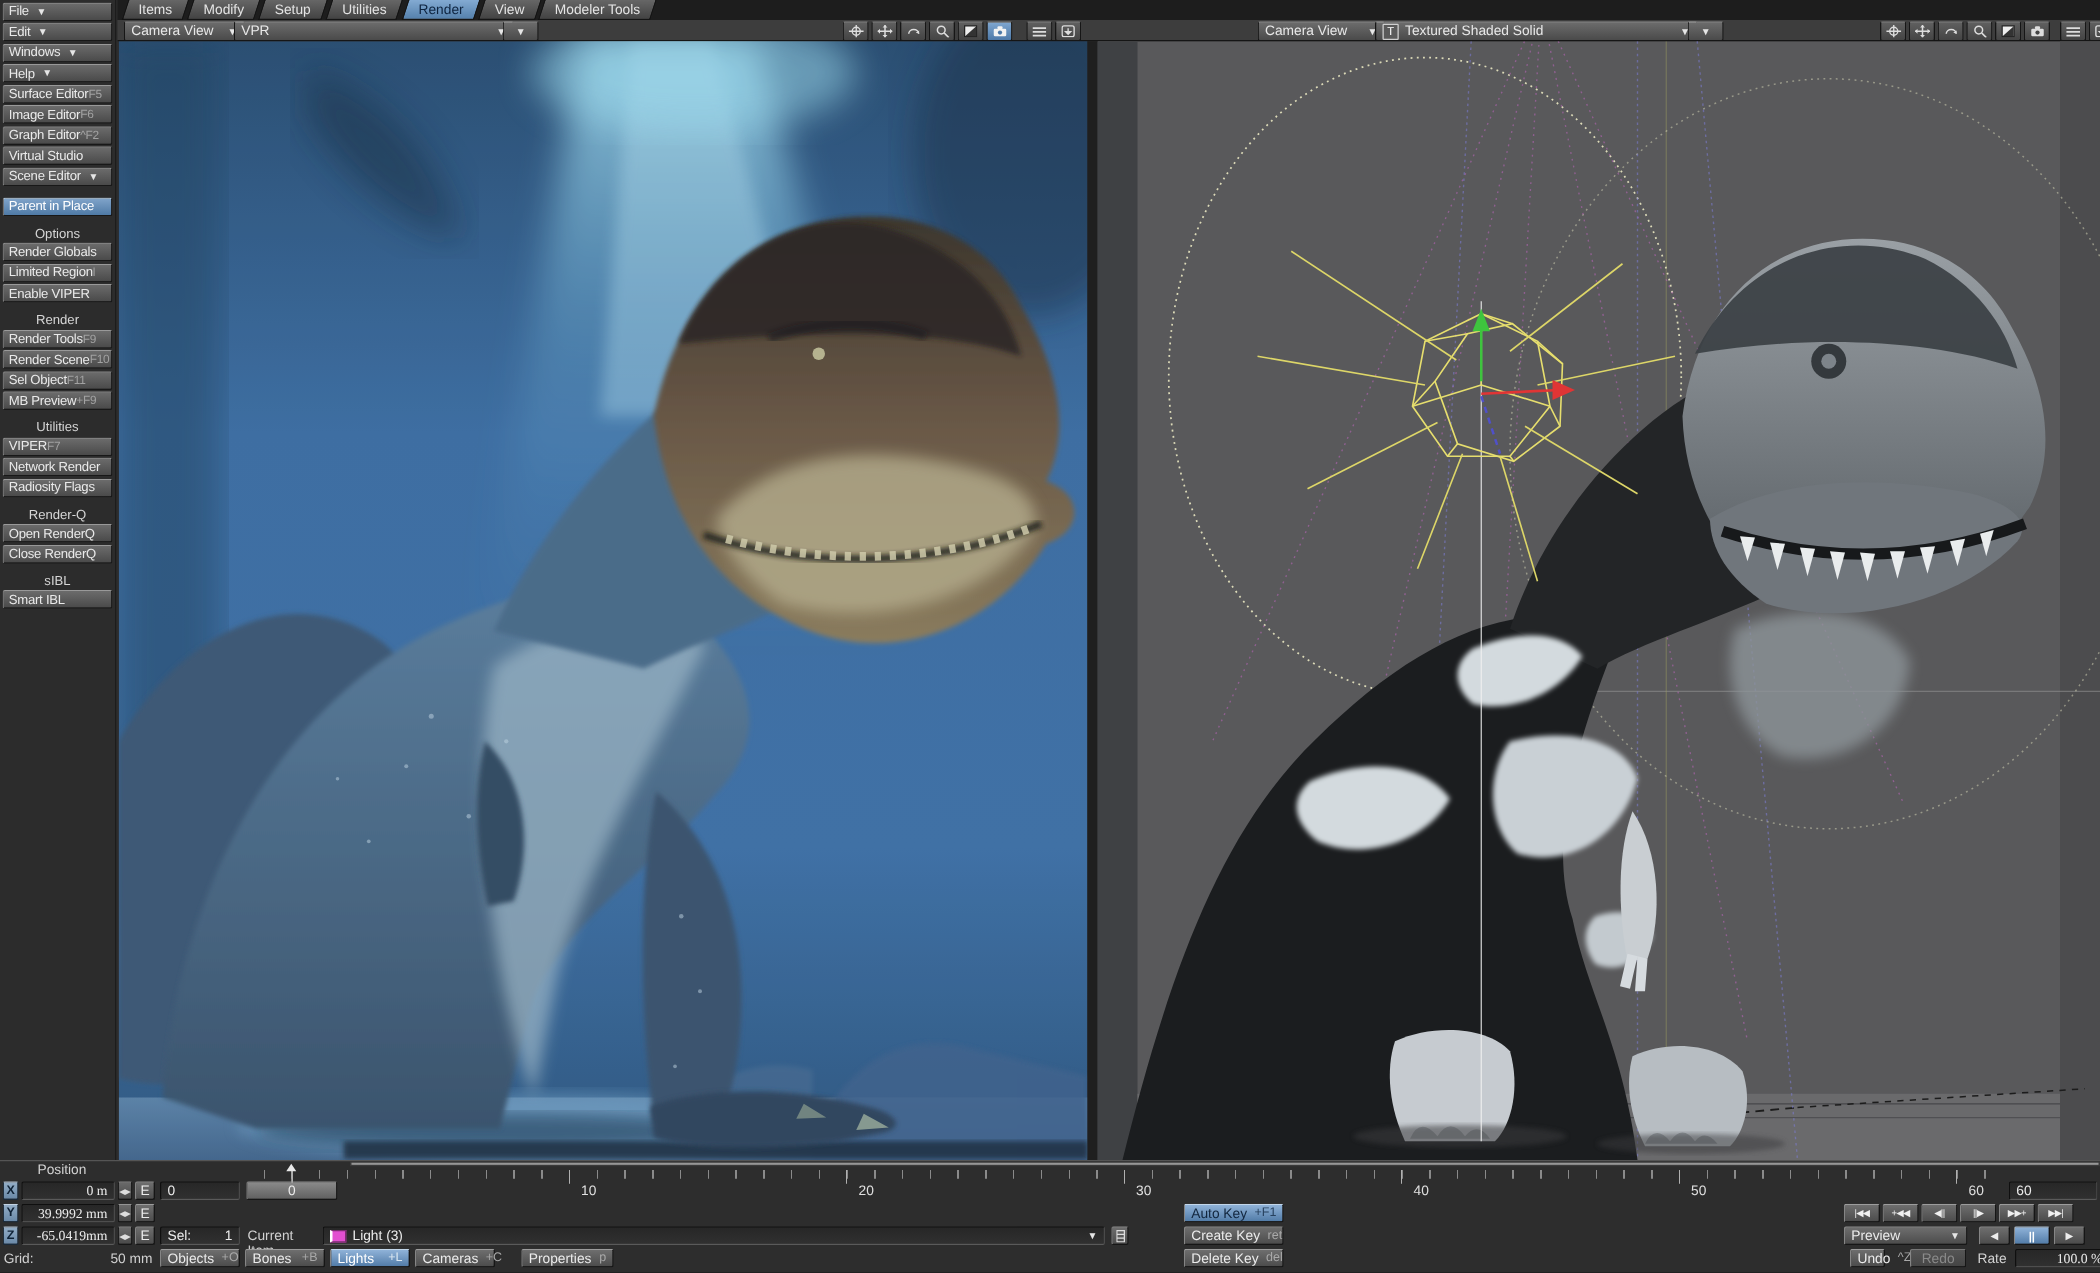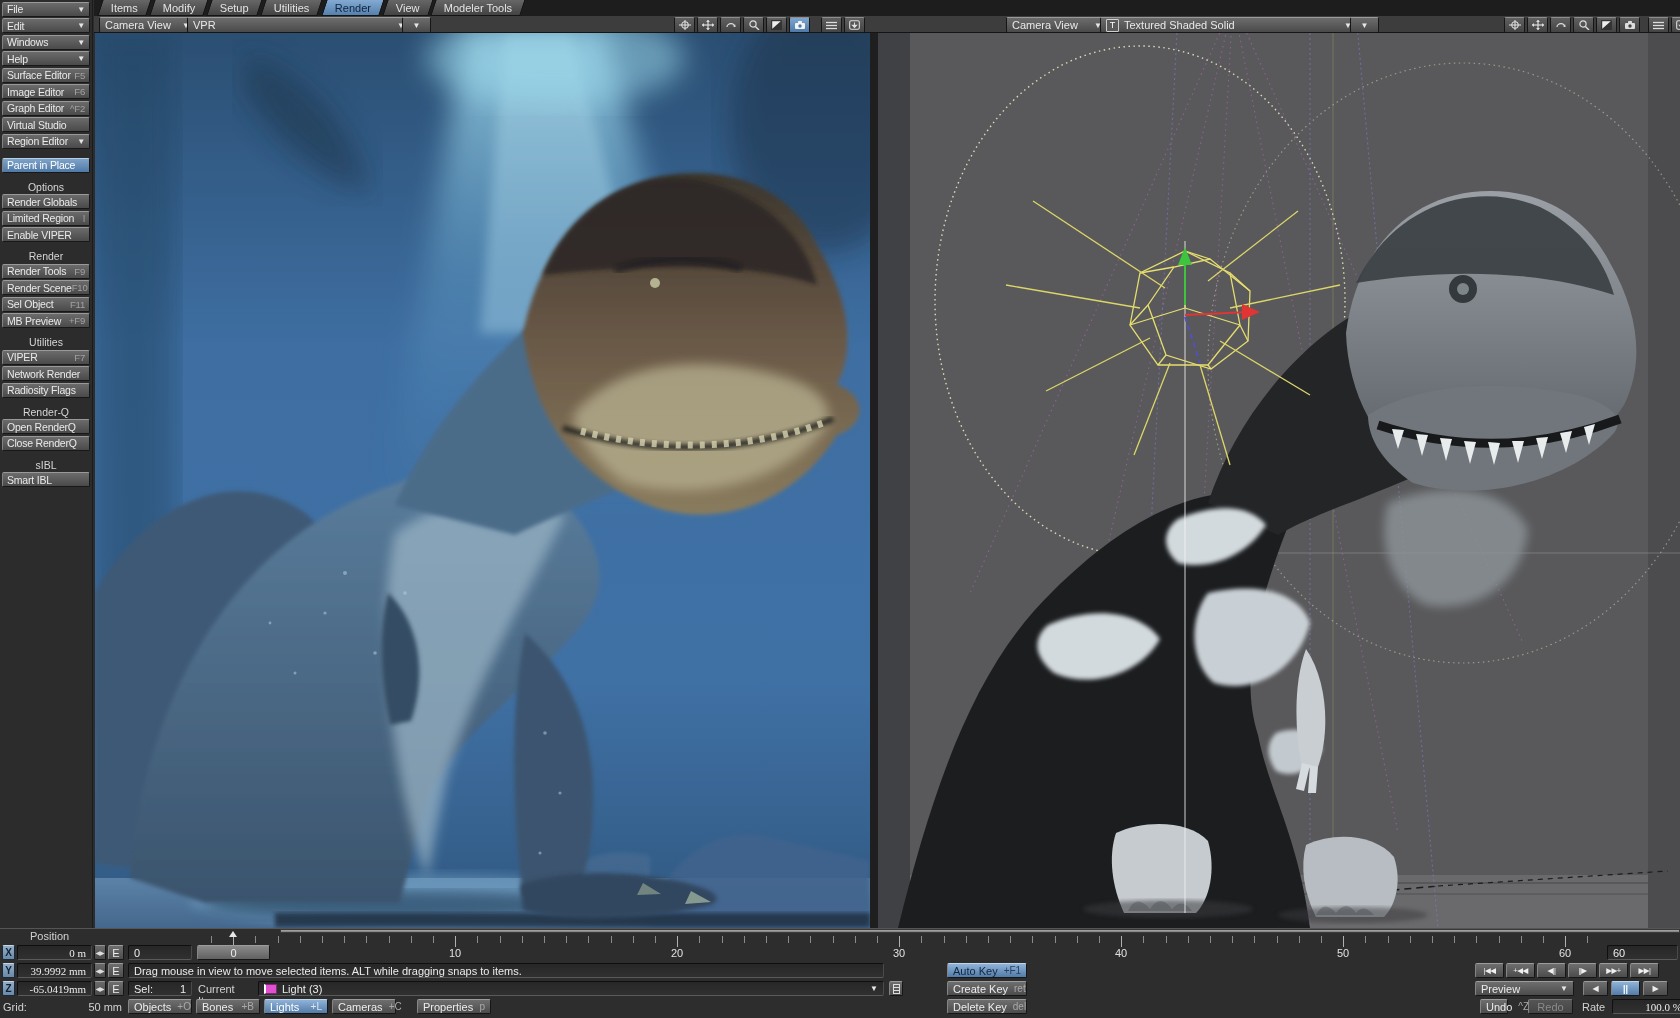--- a/index.html
+++ b/index.html
@@ -13,21 +13,21 @@
        padding:0 5px;color:#ececec;white-space:nowrap;cursor:default;box-sizing:border-box;}
   .btn .sc{color:#a9a9a9;margin-left:6px;font-size:10px;}
   .btn.blue{background:linear-gradient(#8fb2d8,#527ca8);border-top-color:#c2d6ea;color:#fff;}
   .btn.blue .sc{color:#dce8f2;}
   .btn.darktext{color:#12263e;}
   .btn.darktext .sc{color:#27415e;}
   .btn.disabled{background:linear-gradient(#555,#454545);color:#8a8a8a;border-top-color:#777;}
   .dd-arrow{font-size:8px;color:#e6e6e6;margin-left:6px;}
   
   #sidebar{left:0;top:0;width:93px;height:1018px;background:#2c2c2c;border-right:1px solid #1c1c1c;}
-  .sb-btn{display:flex;align-items:center;justify-content:space-between;height:13px;
+  .sb-btn{display:flex;align-items:center;justify-content:flex-start;height:13px;
        background:linear-gradient(#6b6b6b,#4a4a4a);border:1px solid #181818;border-top-color:#999;
        border-left-color:#828282;border-radius:2px;margin:1.5px 2px;padding:0 4px;font-size:10.5px;
        letter-spacing:-0.2px;color:#eaeaea;white-space:nowrap;}
   .sb-btn .sc{color:#a2a2a2;font-size:9.5px;}
   .sb-btn.blue{background:linear-gradient(#7fa3c9,#4f7aa6);border-top-color:#b8d0e6;color:#fff;}
   .sb-title{height:12px;text-align:center;color:#d6d6d6;font-size:10.5px;margin-top:8px;}
   .sb-gap{height:6px;}
   
   #tabbar{left:94px;top:0;width:1586px;height:16px;background:#1d1d1d;display:flex;align-items:flex-end;padding-left:6px;}
   .tab{height:15px;margin-right:3px;transform:skewX(-18deg);background:linear-gradient(#666,#434343);
@@ -58,21 +58,21 @@
        color:#0f2236;font-weight:bold;font-size:10px;border-radius:2px;}
   .spin{display:flex;align-items:center;justify-content:center;width:12px;height:15px;font-size:6px;
        background:linear-gradient(#6a6a6a,#4a4a4a);border:1px solid #161616;border-top-color:#949494;border-radius:2px;color:#ddd;}
   .ebtn{justify-content:center;}
   
   #scrollbar{left:280px;top:929px;width:1400px;height:4px;background:linear-gradient(#a8a8a8,#7e7e7e);border:1px solid #3a3a3a;}
   .ticks-minor{left:211px;top:936px;width:1392px;height:7px;
        background:repeating-linear-gradient(90deg,#8a8a8a 0 1px,transparent 1px 22.2px);}
   .ticks-major{left:233px;top:936px;width:1360px;height:11px;
        background:repeating-linear-gradient(90deg,#b0b0b0 0 1px,transparent 1px 222px);}
-  .tick-label{position:absolute;top:947px;transform:translateX(-50%);color:#e0e0e0;font-size:11px;}
+  .tick-label{position:absolute;top:947px;transform:translateX(-50%);color:#e0e0e0;font-size:11px;margin-left:16px;}
   .marker{left:229px;top:931px;width:0;height:0;border-left:4px solid transparent;border-right:4px solid transparent;
        border-bottom:6px solid #e8e8e8;}
   .transport{font-size:7.5px;letter-spacing:-0.5px;justify-content:center;color:#f0f0f0;}
   .lbl{color:#d2d2d2;}
   .licon{width:10px;height:8px;background:#e24fd0;border:1px solid #7a2c70;border-left:2px solid #fff;
        display:inline-block;margin-right:5px;}
   .filmbtn{justify-content:center;padding:0 2px;}
 </style>
 </head>
 <body>
@@ -105,21 +105,21 @@
         <span class="sc">F6</span>
       </div>
     <div class="sb-btn">
         <span>Graph Editor</span>
         <span class="sc">^F2</span>
       </div>
     <div class="sb-btn">
         <span>Virtual Studio</span>
       </div>
     <div class="sb-btn">
-        <span>Region Editor</span>
+        <span>Scene Editor</span>
         <span class="dd-arrow">▼</span>
       </div>
     <div class="sb-gap"></div>
     <div class="sb-btn blue">
         <span>Parent in Place</span>
       </div>
     <div class="sb-title">Options</div>
     <div class="sb-btn">
         <span>Render Globals</span>
       </div>
@@ -563,21 +563,20 @@
   <div class="abs spin" style="left:94px;top:945px;">◀▶</div>
   <div class="abs btn ebtn" style="left:108px;top:945px;width:16px;">E</div>
   <div class="abs field" style="left:128px;top:945px;width:64px;">0</div>
   <div class="abs btn" style="left:197px;top:945px;width:73px;justify-content:center;background:linear-gradient(#8a8a8a,#616161);">0</div>
   <div class="abs field" style="left:1607px;top:945px;width:71px;">60</div>
 
   <div class="abs axis-chip" style="left:2px;top:963px;">Y</div>
   <div class="abs field right" style="left:17px;top:963px;width:75px;">39.9992 mm</div>
   <div class="abs spin" style="left:94px;top:963px;">◀▶</div>
   <div class="abs btn ebtn" style="left:108px;top:963px;width:16px;">E</div>
-  <div class="abs field" style="left:128px;top:963px;width:756px;">Drag mouse in view to move selected items. ALT while dragging snaps to items.</div>
   <div class="abs btn blue darktext" style="left:947px;top:963px;width:80px;">
     <span>Auto Key</span>
       <span class="sc">+F1</span>
     </div>
   <div class="abs btn transport" style="left:1475px;top:963px;width:29px;">|◀◀</div>
   <div class="abs btn transport" style="left:1506px;top:963px;width:29px;">+◀◀</div>
   <div class="abs btn transport" style="left:1537px;top:963px;width:29px;">◀||</div>
   <div class="abs btn transport" style="left:1568px;top:963px;width:29px;">||▶</div>
   <div class="abs btn transport" style="left:1599px;top:963px;width:29px;">▶▶+</div>
   <div class="abs btn transport" style="left:1630px;top:963px;width:29px;">▶▶|</div>

